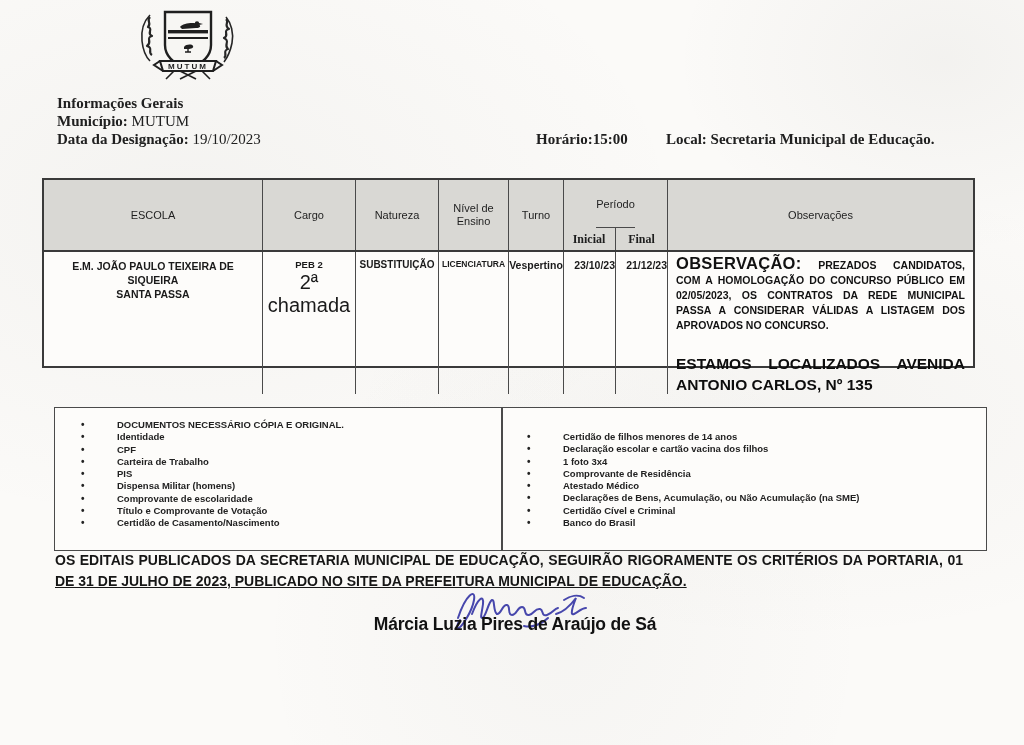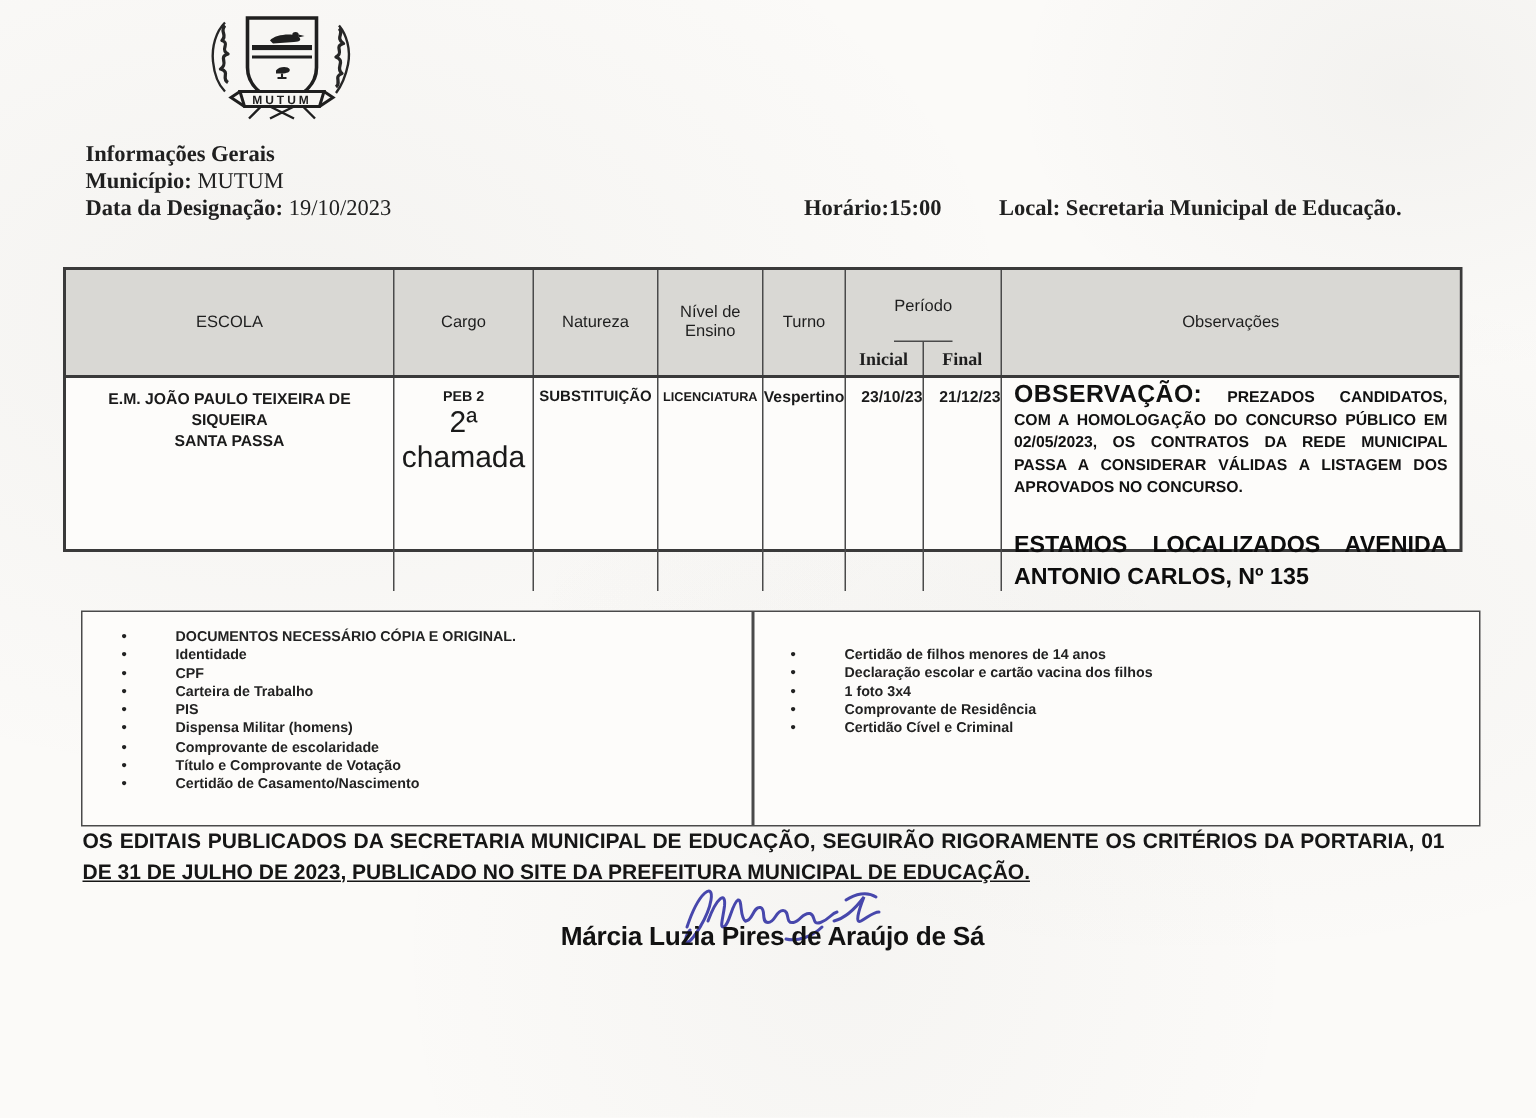--- a/index.html
+++ b/index.html
@@ -230,21 +230,24 @@
         <li><span>Comprovante de escolaridade</span></li>
         <li><span>Título e Comprovante de Votação</span></li>
         <li><span>Certidão de Casamento/Nascimento</span></li>
       </ul>
     <ul class="docs-list docs-right">
 
     <li><span>Certidão de filhos menores de 14 anos</span></li>
         <li><span>Declaração escolar e cartão vacina dos filhos</span></li>
         <li><span>1 foto 3x4</span></li>
         <li><span>Comprovante de Residência</span></li>
+        <li><span>Atestado Médico</span></li>
+        <li><span>Declarações de Bens, Acumulação, ou Não Acumulação (na SME)</span></li>
         <li><span>Certidão Cível e Criminal</span></li>
+        <li><span>Banco do Brasil</span></li>
       </ul>
   </div>
 
   <div class="footer-para">
     <div class="footer-l1">OS EDITAIS PUBLICADOS DA SECRETARIA MUNICIPAL DE EDUCAÇÃO, SEGUIRÃO RIGORAMENTE OS CRITÉRIOS DA PORTARIA, 01</div>
     <div class="footer-l2">DE 31 DE JULHO DE 2023, PUBLICADO NO SITE DA PREFEITURA MUNICIPAL DE EDUCAÇÃO.</div>
   </div>
 
   <svg class="signature-svg" viewBox="0 0 140 46">
     <g fill="none" stroke="#4747ac" stroke-width="2" stroke-linecap="round">

